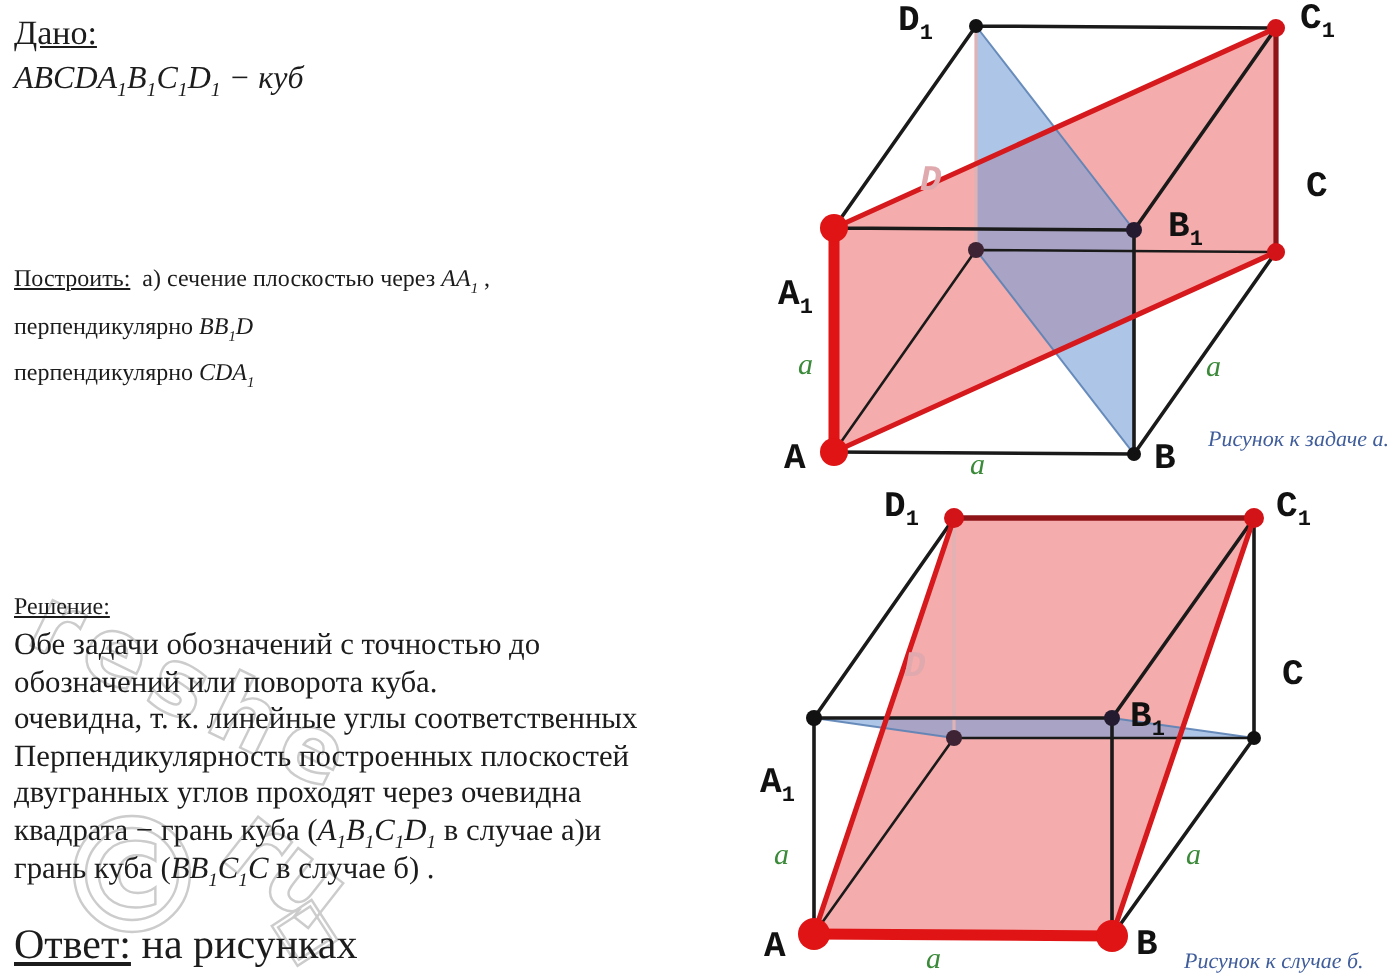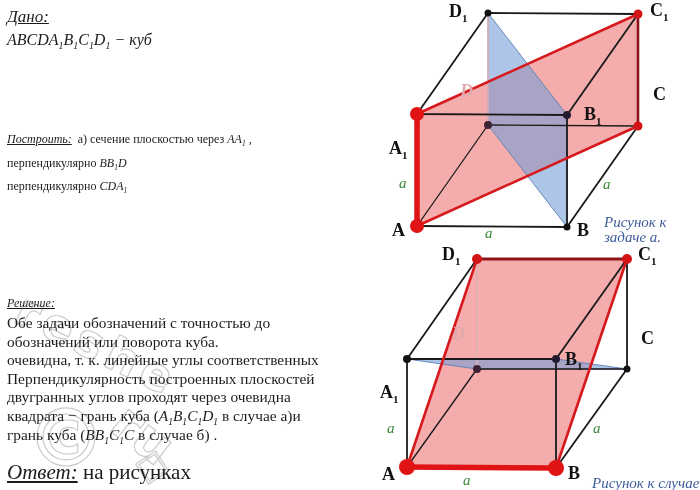--- a/index.html
+++ b/index.html
@@ -3,36 +3,36 @@
 <meta charset="utf-8">
 <style>
   html,body{margin:0;padding:0;background:#fff;}
   .stage{position:relative;width:700px;height:490px;background:#ffffff;overflow:hidden;
          font-family:"Liberation Serif",serif;color:#1c1c1c;}
   
   .wm{position:absolute;color:transparent;-webkit-text-stroke:1.2px #cccccc;
       font-family:"DejaVu Sans",sans-serif;font-weight:bold;z-index:1;user-select:none;}
   
   .txt{position:absolute;left:7px;white-space:nowrap;z-index:2;}
-  .head{text-decoration:underline;font-style:italic;}
+  .head{text-decoration:underline;}
   .mi{font-style:italic;}
   sub{font-size:0.62em;line-height:0;}
   .sec-given{top:5px;font-size:17px;line-height:23px;}
   .sec-given .mathline{font-size:16px;}
   .sec-construct{top:128px;font-size:12px;line-height:23.5px;}
   .sec-solution{top:292px;font-size:15.4px;line-height:18.6px;}
   .sec-solution .shead{font-size:12px;line-height:22px;}
   .sec-answer{top:460px;font-size:21px;}
   
   svg{position:absolute;left:0;top:0;z-index:3;}
-  .vl{position:absolute;z-index:4;font-weight:bold;font-size:18px;line-height:1;color:#111;}
+  .vl{position:absolute;z-index:4;font-weight:bold;font-size:18px;line-height:1;color:#111;font-family:Liberation Mono, monospace;}
   .vl sub{font-size:11px;}
   .vl.pale{color:#dfa9ad;font-style:italic;}
   .ga{position:absolute;z-index:4;font-style:italic;font-size:15px;color:#3a8a3a;line-height:1;}
-  .cap{position:absolute;z-index:4;font-style:italic;font-size:15px;color:#3f5c9b;line-height:1;}
+  .cap{position:absolute;z-index:4;font-style:italic;font-size:11px;color:#3f5c9b;line-height:1;}
 </style>
 </head>
 <body>
 
 <div class="stage">
 
   <span class="wm" style="left:10px;top:318px;font-size:46px;letter-spacing:6px;transform:rotate(26deg);">reshe</span>
   <span class="wm" style="left:26px;top:392px;font-size:80px;">©</span>
   <span class="wm" style="left:112px;top:404px;font-size:52px;transform:rotate(38deg);">ru</span>
   <span class="wm" style="left:136px;top:438px;font-size:44px;transform:rotate(12deg);">◇</span>

